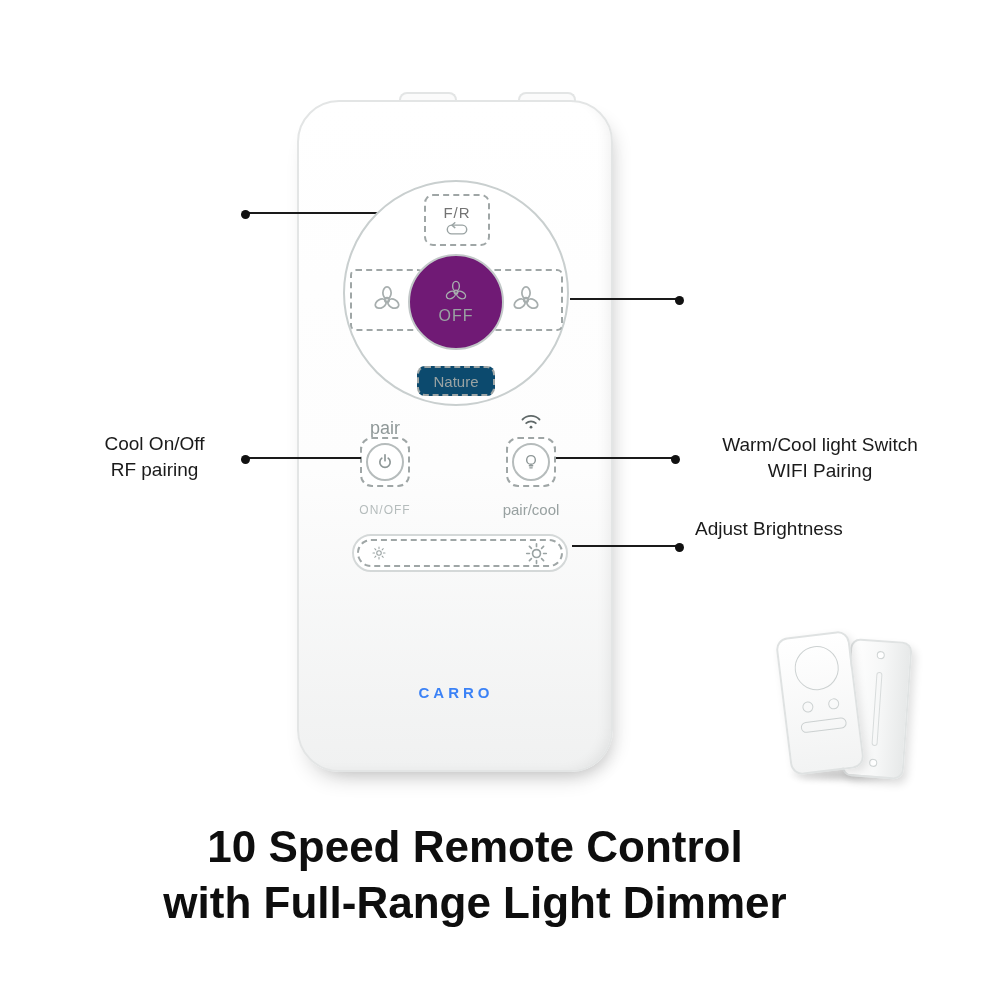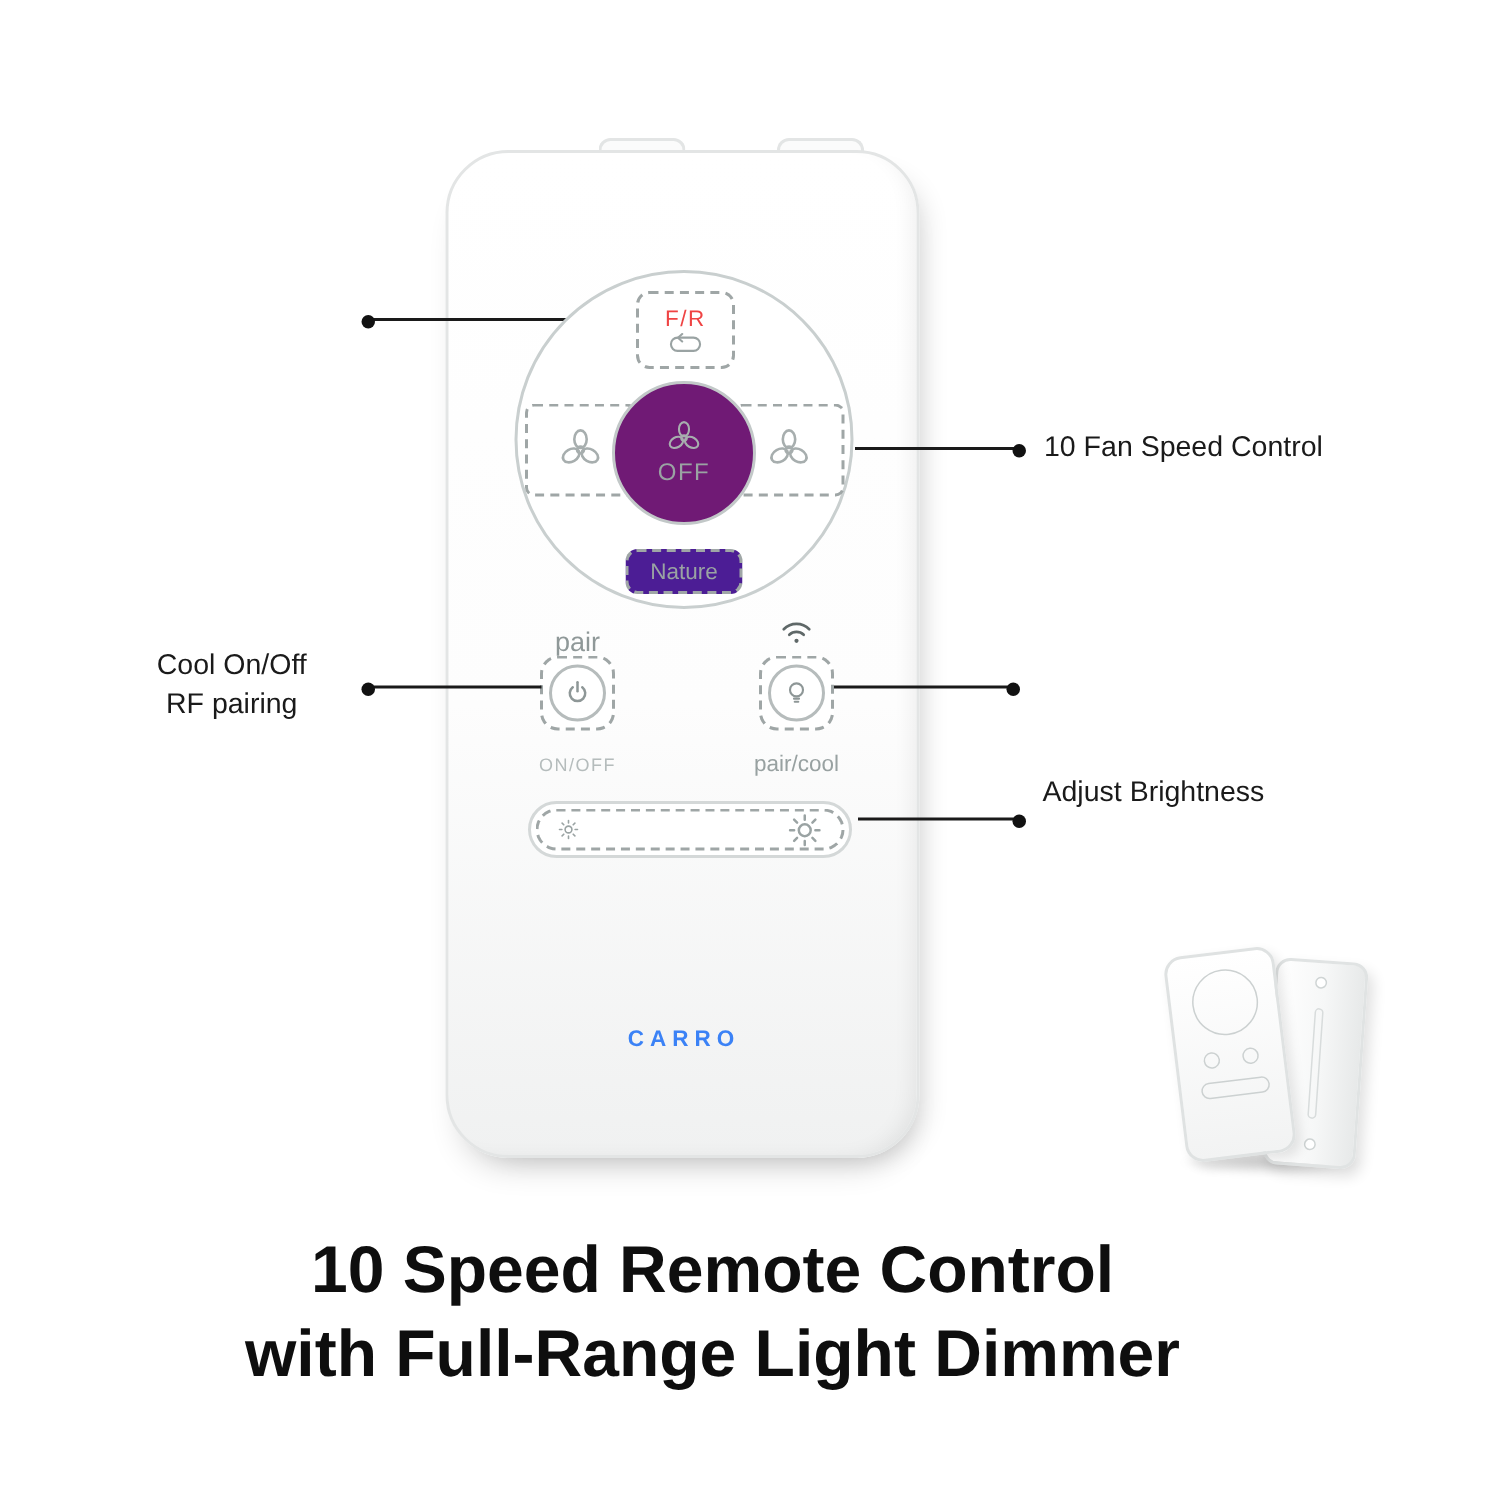--- a/index.html
+++ b/index.html
@@ -20,27 +20,27 @@
   
   .pad { position:absolute; left:343px; top:180px; width:226px; height:226px;
     border-radius:50%; border:2px solid #c9cfcf; background:#fff; z-index:1; }
   .dash-rect { position:absolute; border:2px dashed #9fa6a6; border-radius:6px;
     z-index:2; display:flex; align-items:center; justify-content:center; }
   .fan-left  { left:350px; top:269px; width:74px; height:62px; }
   .fan-right { left:489px; top:269px; width:74px; height:62px; }
   .fr-btn { position:absolute; left:424px; top:194px; width:66px; height:52px;
     border:2px dashed #9fa6a6; border-radius:9px; background:#fff; z-index:3;
     display:flex; flex-direction:column; align-items:center; justify-content:center; gap:1px; }
-  .fr-text { font-size:15px; color:#ef4444; letter-spacing:1px; }
+  .fr-text { font-size:15px; color:#737373; letter-spacing:1px; }
   .off-btn { position:absolute; left:408px; top:254px; width:96px; height:96px;
     border-radius:50%; border:2px solid #c2c8c8; background:#701a75; z-index:4;
     display:flex; flex-direction:column; align-items:center; justify-content:center; gap:2px; }
   .off-text { font-size:16px; color:#9aa3a3; letter-spacing:1px; }
   .nature-btn { position:absolute; left:417px; top:366px; width:78px; height:30px;
-    border:2px dashed #9fa6a6; border-radius:8px; background:#4c1d95; z-index:3;
+    border:2px dashed #9fa6a6; border-radius:8px; background:#0c4a6e; z-index:3;
     display:flex; align-items:center; justify-content:center;
     font-size:15px; color:#9aa3a3; }
 
   
   .pair-label { position:absolute; left:345px; top:418px; width:80px; text-align:center;
     font-size:18px; color:#8f9898; }
   .wifi-wrap { position:absolute; left:519px; top:411px; width:24px; height:20px; }
   .dash-box { position:absolute; width:50px; height:50px; border:2px dashed #9fa6a6;
     border-radius:12px; display:flex; align-items:center; justify-content:center; background:#fff; }
   .db-left { left:360px; top:437px; } .db-right { left:506px; top:437px; }
@@ -215,23 +215,24 @@
         <svg width="25" height="25" viewBox="0 0 24 24" fill="none" stroke="#9aa3a3" stroke-width="1.6" stroke-linecap="round">
           <circle cx="12" cy="12" r="3.8"></circle>
           <path d="M12 2.6v2.6M12 18.8v2.6M2.6 12h2.6M18.8 12h2.6M5.2 5.2l1.9 1.9M16.9 16.9l1.9 1.9M18.8 5.2l-1.9 1.9M7.1 16.9l-1.9 1.9"></path>
         </svg>
       </span>
     </div>
   </div>
 
   <div class="brand">CARRO</div>
 
-  <div class="lbl single lbl-fan">10 Fan Speed Control</div>
   <div class="lbl lbl-light">Cool On/Off
 RF pairing</div>
+  <div class="lbl lbl-warm">Warm/Cool light Switch
+WIFI Pairing</div>
   <div class="lbl single lbl-bri">Adjust Brightness</div>
 
   <div class="cline dotL line-fr"></div>
   <div class="cline dotR line-fan"></div>
   <div class="cline dotL line-light"></div>
   <div class="cline dotR line-warm"></div>
   <div class="cline dotR line-bri"></div>
 
   <div class="thumb-shadow"></div>
   <div class="thumb-mount">

